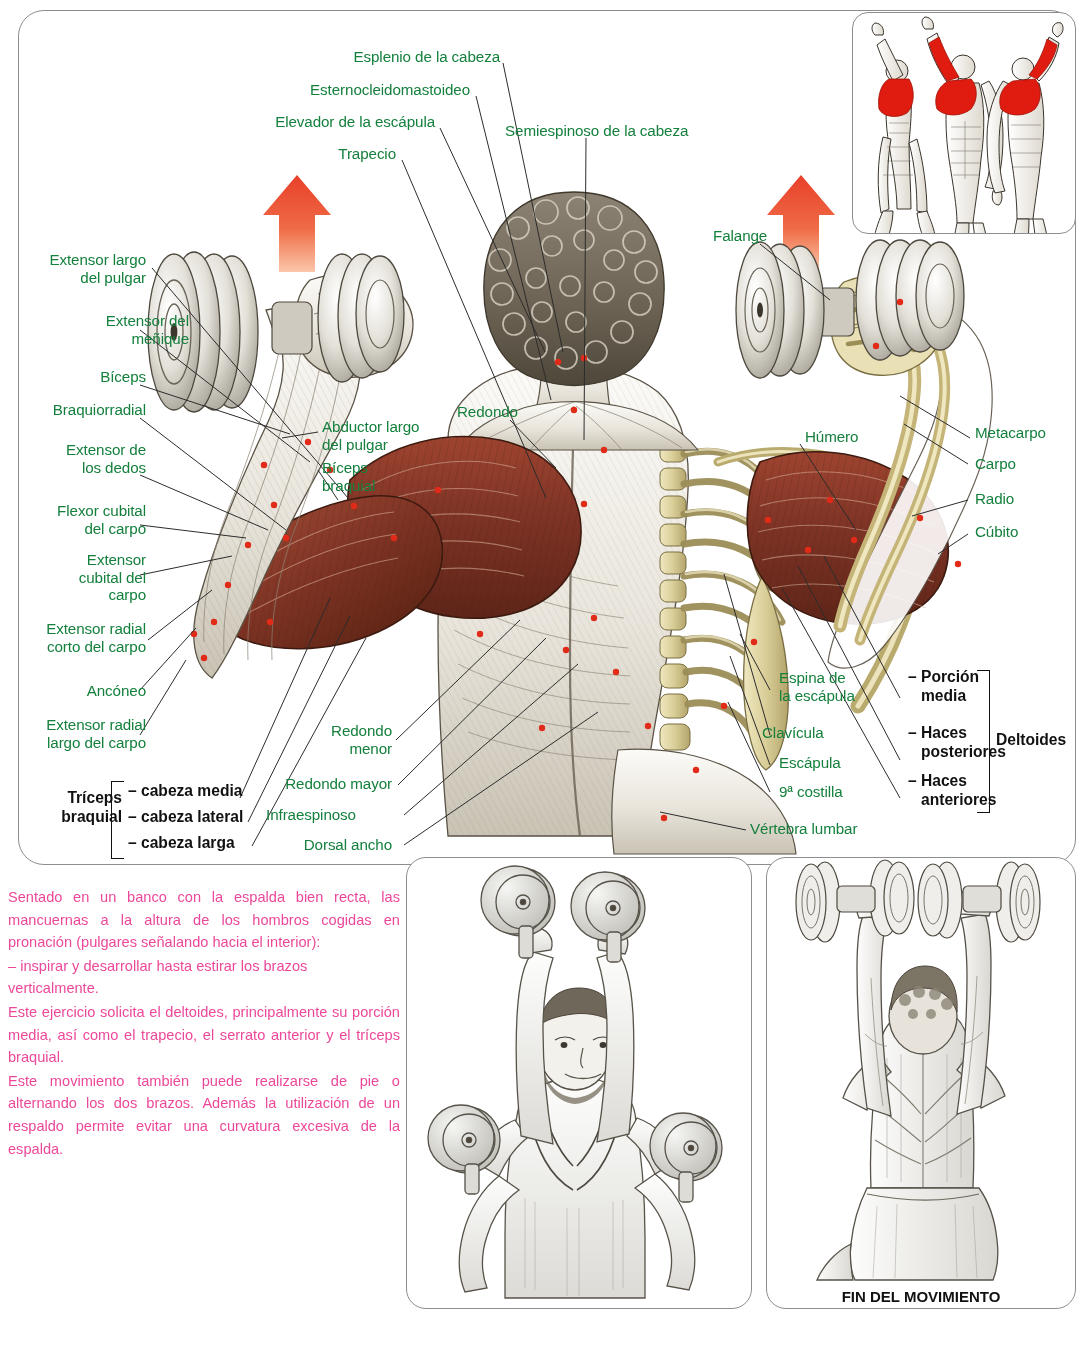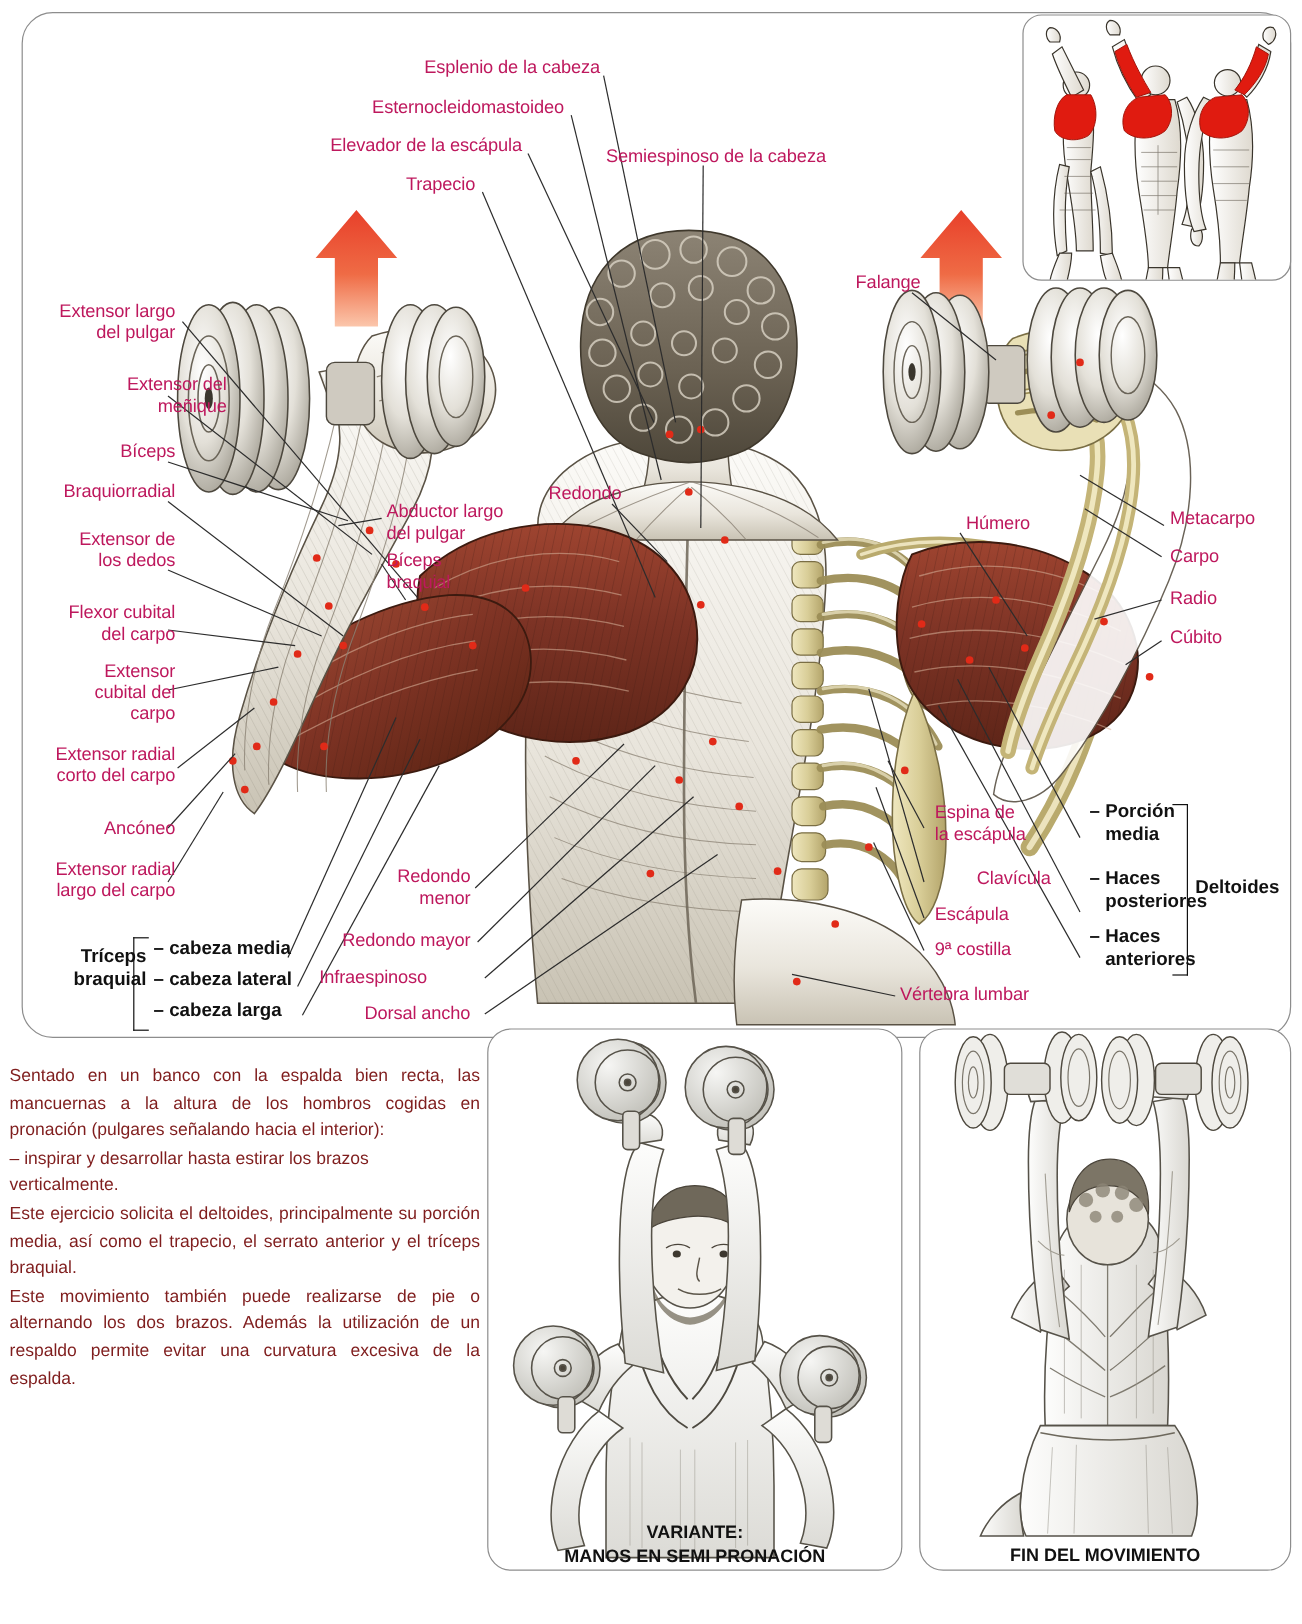--- a/index.html
+++ b/index.html
@@ -42,21 +42,21 @@
     z-index: 2;
   }
   #illus-svg { position: absolute; left: 0; top: 0; }
 
   
   .lbl {
     position: absolute;
     font-family: "Liberation Sans", sans-serif;
     font-size: 15.2px;
     line-height: 17.5px;
-    color: #be185d;
+    color: #15803d;
     white-space: pre;
     z-index: 20;
     letter-spacing: -0.1px;
   }
   .lbl.r { text-align: right; }
   .lbl.l { text-align: left; }
 
   .lbl-bold {
     position: absolute;
     font-family: "Liberation Sans", sans-serif;
@@ -86,21 +86,21 @@
     position: absolute;
     left: 8px;  top: 886px;
     width: 392px;
     z-index: 26;
   }
   #body-text p {
     margin: 0 0 1px 0;
     font-family: "Liberation Sans", sans-serif;
     font-size: 14.6px;
     line-height: 22.6px;
-    color: #7f1d1d;
+    color: #ec4899;
   }
   #body-text p.just { text-align: justify; }
   #body-text p.dash { text-indent: 0; }
 
   
   .caption {
     position: absolute;
     text-align: center;
     font-family: "Liberation Sans", sans-serif;
     font-size: 15px;
@@ -599,21 +599,21 @@
 
   <div class="lbl l" style="left:975px; top:455px; width:140px;">Carpo</div>
 
   <div class="lbl l" style="left:975px; top:490px; width:140px;">Radio</div>
 
   <div class="lbl l" style="left:975px; top:523px; width:140px;">Cúbito</div>
 
   <div class="lbl l" style="left:779px; top:669px; width:150px;">Espina de
 la escápula</div>
 
-  <div class="lbl l" style="left:814px; top:724px; width:150px;">Clavícula</div>
+  <div class="lbl l" style="left:762px; top:724px; width:150px;">Clavícula</div>
 
   <div class="lbl l" style="left:779px; top:754px; width:150px;">Escápula</div>
 
   <div class="lbl l" style="left:779px; top:783px; width:150px;">9ª costilla</div>
 
   <div class="lbl l" style="left:750px; top:820px; width:180px;">Vértebra lumbar</div>
 
   <div class="lbl-bold" style="left:40px; top:789px; width:82px; text-align:right;">Tríceps
 braquial</div>
 
@@ -830,22 +830,20 @@
       <g stroke="#9a968d" stroke-width="0.7" fill="none" opacity="0.6">
         <path d="M118,340 L118,430"></path>
           <path d="M128,344 L128,432"></path>
         <path d="M206,344 L206,432"></path>
           <path d="M216,342 L216,430"></path>
         <path d="M160,350 L160,438"></path>
           <path d="M172,350 L172,438"></path>
       </g>
     </svg>
   </div>
-  <div class="caption" id="variant-caption">VARIANTE:
-MANOS EN SEMI PRONACIÓN</div>
 
   <div id="finish-panel" class="panel-frame">
     <svg class="sketch" width="308" height="450" viewBox="0 0 308 450">
       <defs>
         <linearGradient id="pencilFill2" x1="0" y1="0" x2="1" y2="0">
           <stop offset="0%" stop-color="#fdfdfc"></stop>
           <stop offset="100%" stop-color="#d9d7d1"></stop>
         </linearGradient>
       </defs>
 

